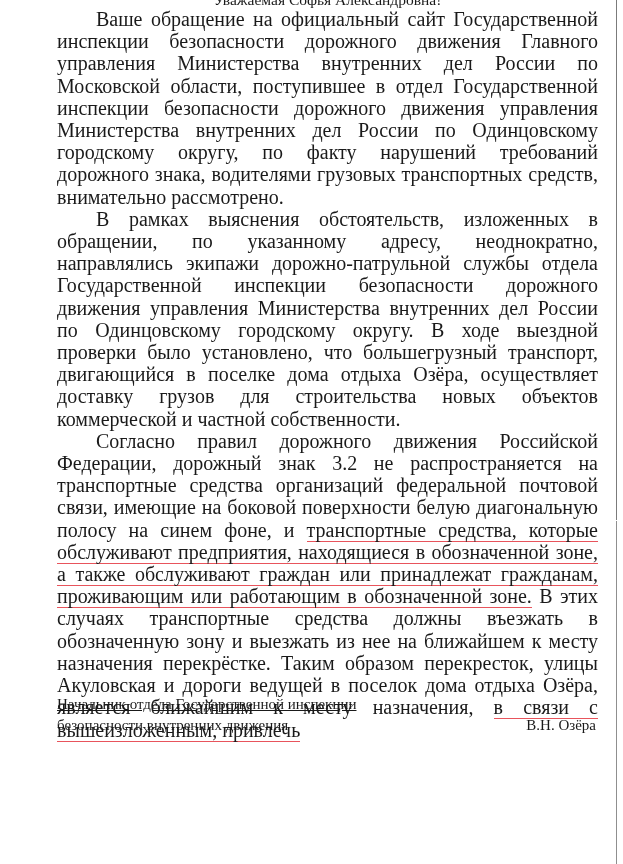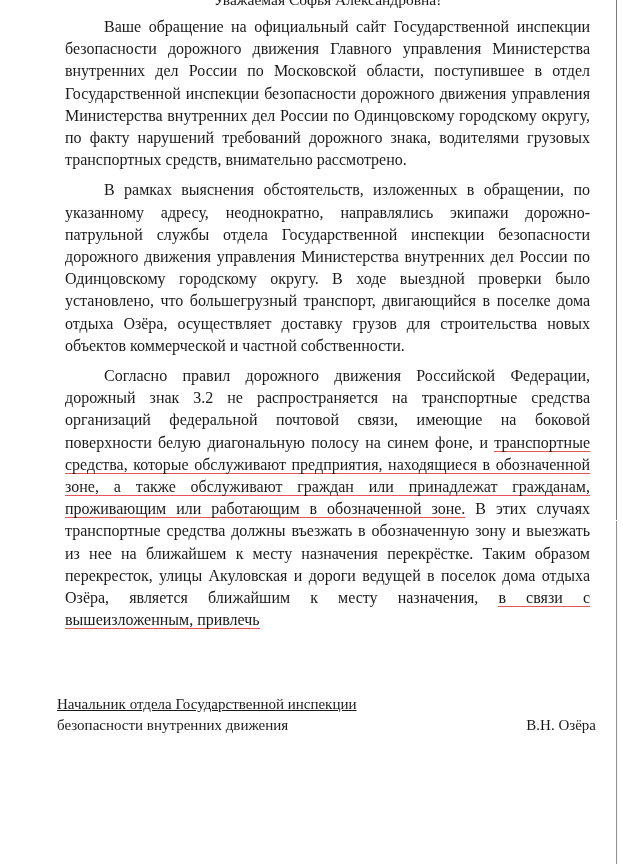--- a/index.html
+++ b/index.html
@@ -52,24 +52,24 @@
     left: 0;
     top: -9px;
     width: 541px;
     text-align: center;
     font-size: 15.5px;
     line-height: 17px;
     white-space: nowrap;
   }
 
   p.body-par {
-    margin: 8px;
+    margin: 0;
     text-align: justify;
     text-justify: inter-word;
-    font-size: 16px;
+    font-size: 20px;
     line-height: 22.2px;
     text-indent: 39px;
     hyphens: none;
   }
   p.body-par.no-indent {
     text-indent: 0;
   }
 
   
   .uline {

